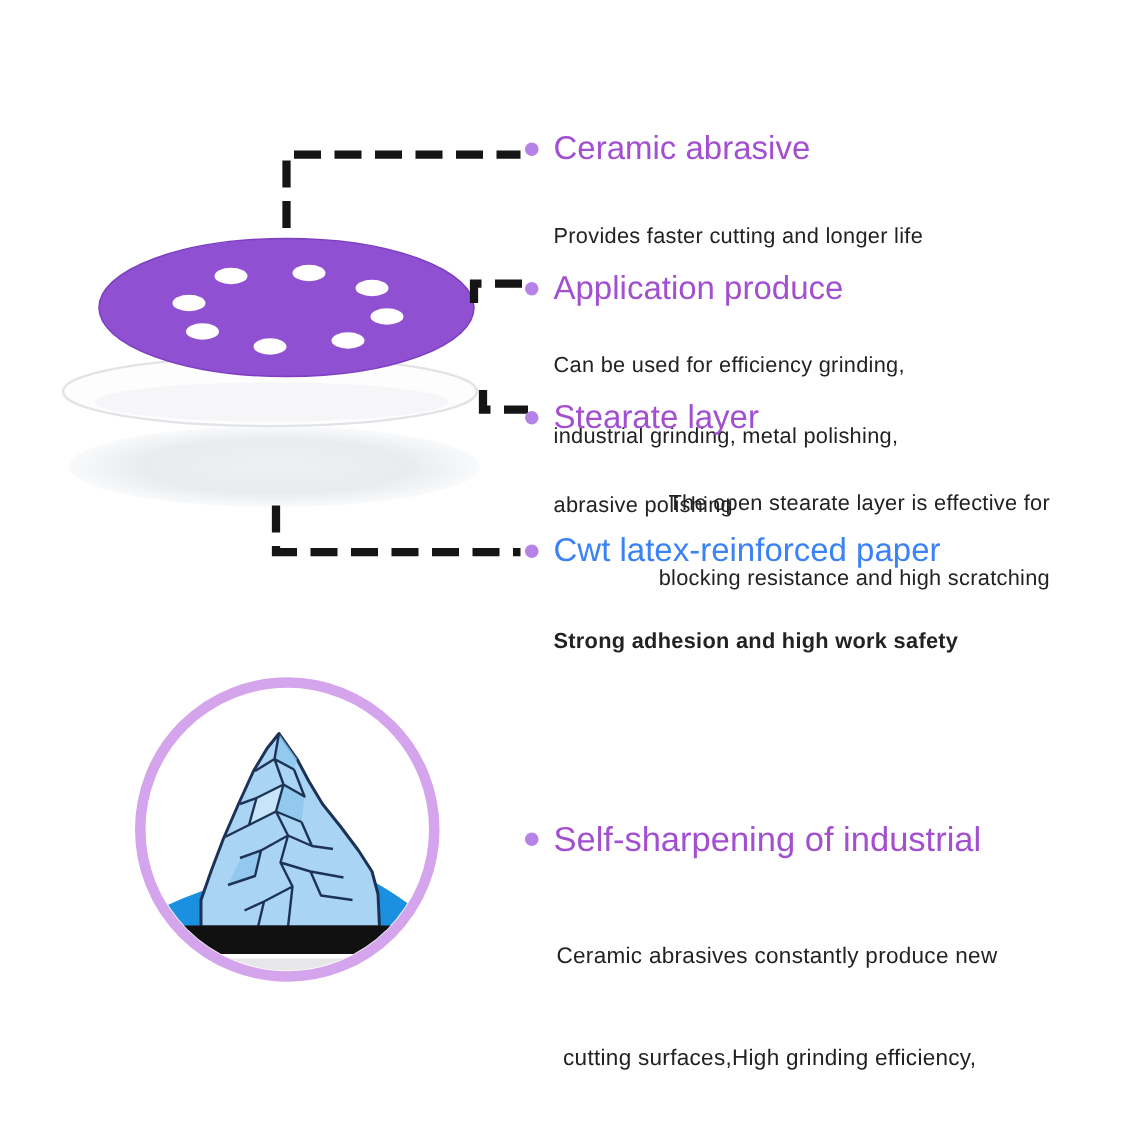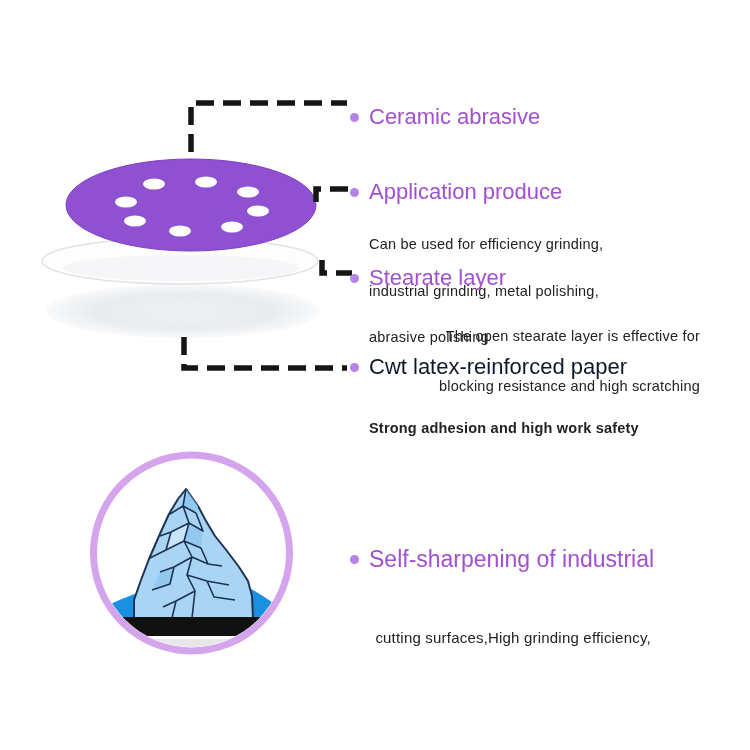--- a/index.html
+++ b/index.html
@@ -8,24 +8,24 @@
     background:#ffffff;
     font-family:"Liberation Sans", sans-serif;
   }
   #diagram-svg{position:absolute;left:0;top:0;width:750px;height:750px;}
   .section{position:absolute;left:350px;width:350px;}
   .sec-head{display:flex;align-items:center;gap:10px;}
   .bullet{width:9px;height:9px;border-radius:50%;background:#b583e8;flex:none;}
   .sec-title{font-size:22px;line-height:26px;color:#a24fd2;font-weight:400;}
   .sec-body{margin:5px 0 0 19px;font-size:14.5px;line-height:16.5px;color:#222222;
             letter-spacing:.2px;white-space:pre-wrap;}
-  #s1{top:104px;}
+  #s1{top:86px;}
   #s2{top:179px;}  #s2 .sec-body{margin-top:1px;line-height:15.5px;}
   #s3{top:265px;}  #s3 .sec-body{margin-top:4px;text-align:right;}
-  #s4{top:354px;}  #s4 .sec-title{color:#0f172a;}  #s4 .sec-body{margin-top:7px;font-weight:bold;}
+  #s4{top:354px;}  #s4 .sec-title{color:#3b82f6;}  #s4 .sec-body{margin-top:7px;font-weight:bold;}
   #s5{top:546px;}  #s5 .sec-title{font-size:23px;line-height:27px;}
   #s5 .sec-body{margin:9px 0 0 21px;font-size:15px;line-height:22.5px;}
 </style>
 </head>
 <body>
 
 <svg id="diagram-svg" viewBox="0 0 750 750">
   <defs>
     <radialGradient id="reflGrad" cx="50%" cy="50%" r="50%">
       <stop offset="0%" stop-color="#eef0f2"></stop>
@@ -88,20 +88,23 @@
       <rect x="90" y="639" width="205" height="12" fill="#e7e7e9"></rect>
     </g>
   </g>
 </svg>
 
 <div class="section" id="s1">
   <div class="sec-head">
     <span class="bullet"></span>
     <span class="sec-title">Ceramic abrasive</span>
   </div>
+  <div class="sec-body">
+    <div>Provides faster cutting and longer life</div>
+  </div>
 </div>
 
 <div class="section" id="s2">
   <div class="sec-head">
     <span class="bullet"></span>
     <span class="sec-title">Application produce</span>
   </div>
   <div class="sec-body">
     <div>Can be used for efficiency grinding,</div>
     <div>industrial grinding, metal polishing,</div>
@@ -129,16 +132,17 @@
     <div>Strong adhesion and high work safety</div>
   </div>
 </div>
 
 <div class="section" id="s5">
   <div class="sec-head">
     <span class="bullet"></span>
     <span class="sec-title">Self-sharpening of industrial</span>
   </div>
   <div class="sec-body">
+    <div>Ceramic abrasives constantly produce new</div>
     <div> cutting surfaces,High grinding efficiency,</div>
     
   </div>
 </div>
 
 </body></html>

